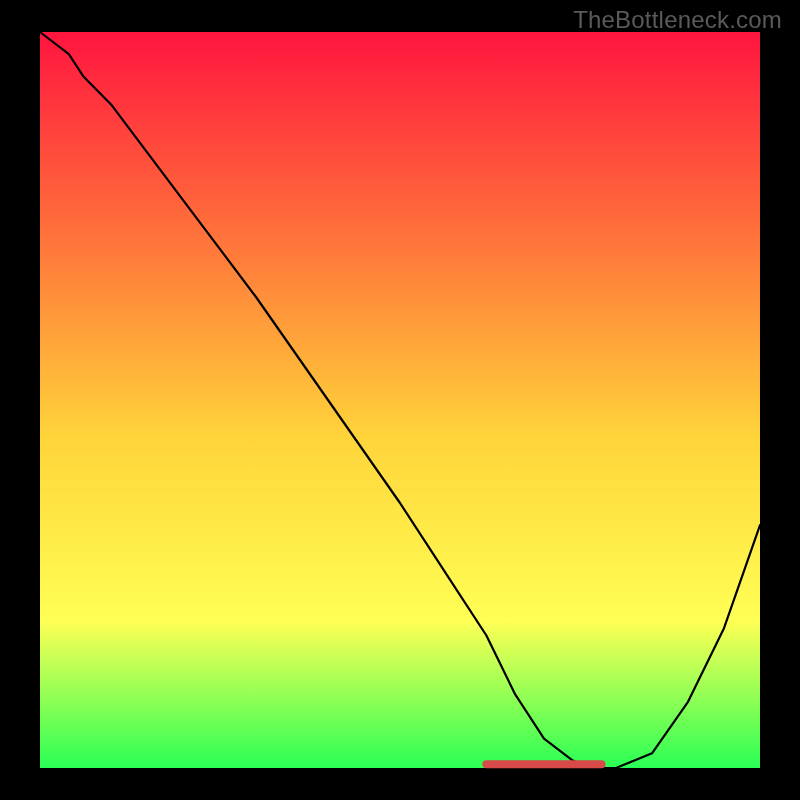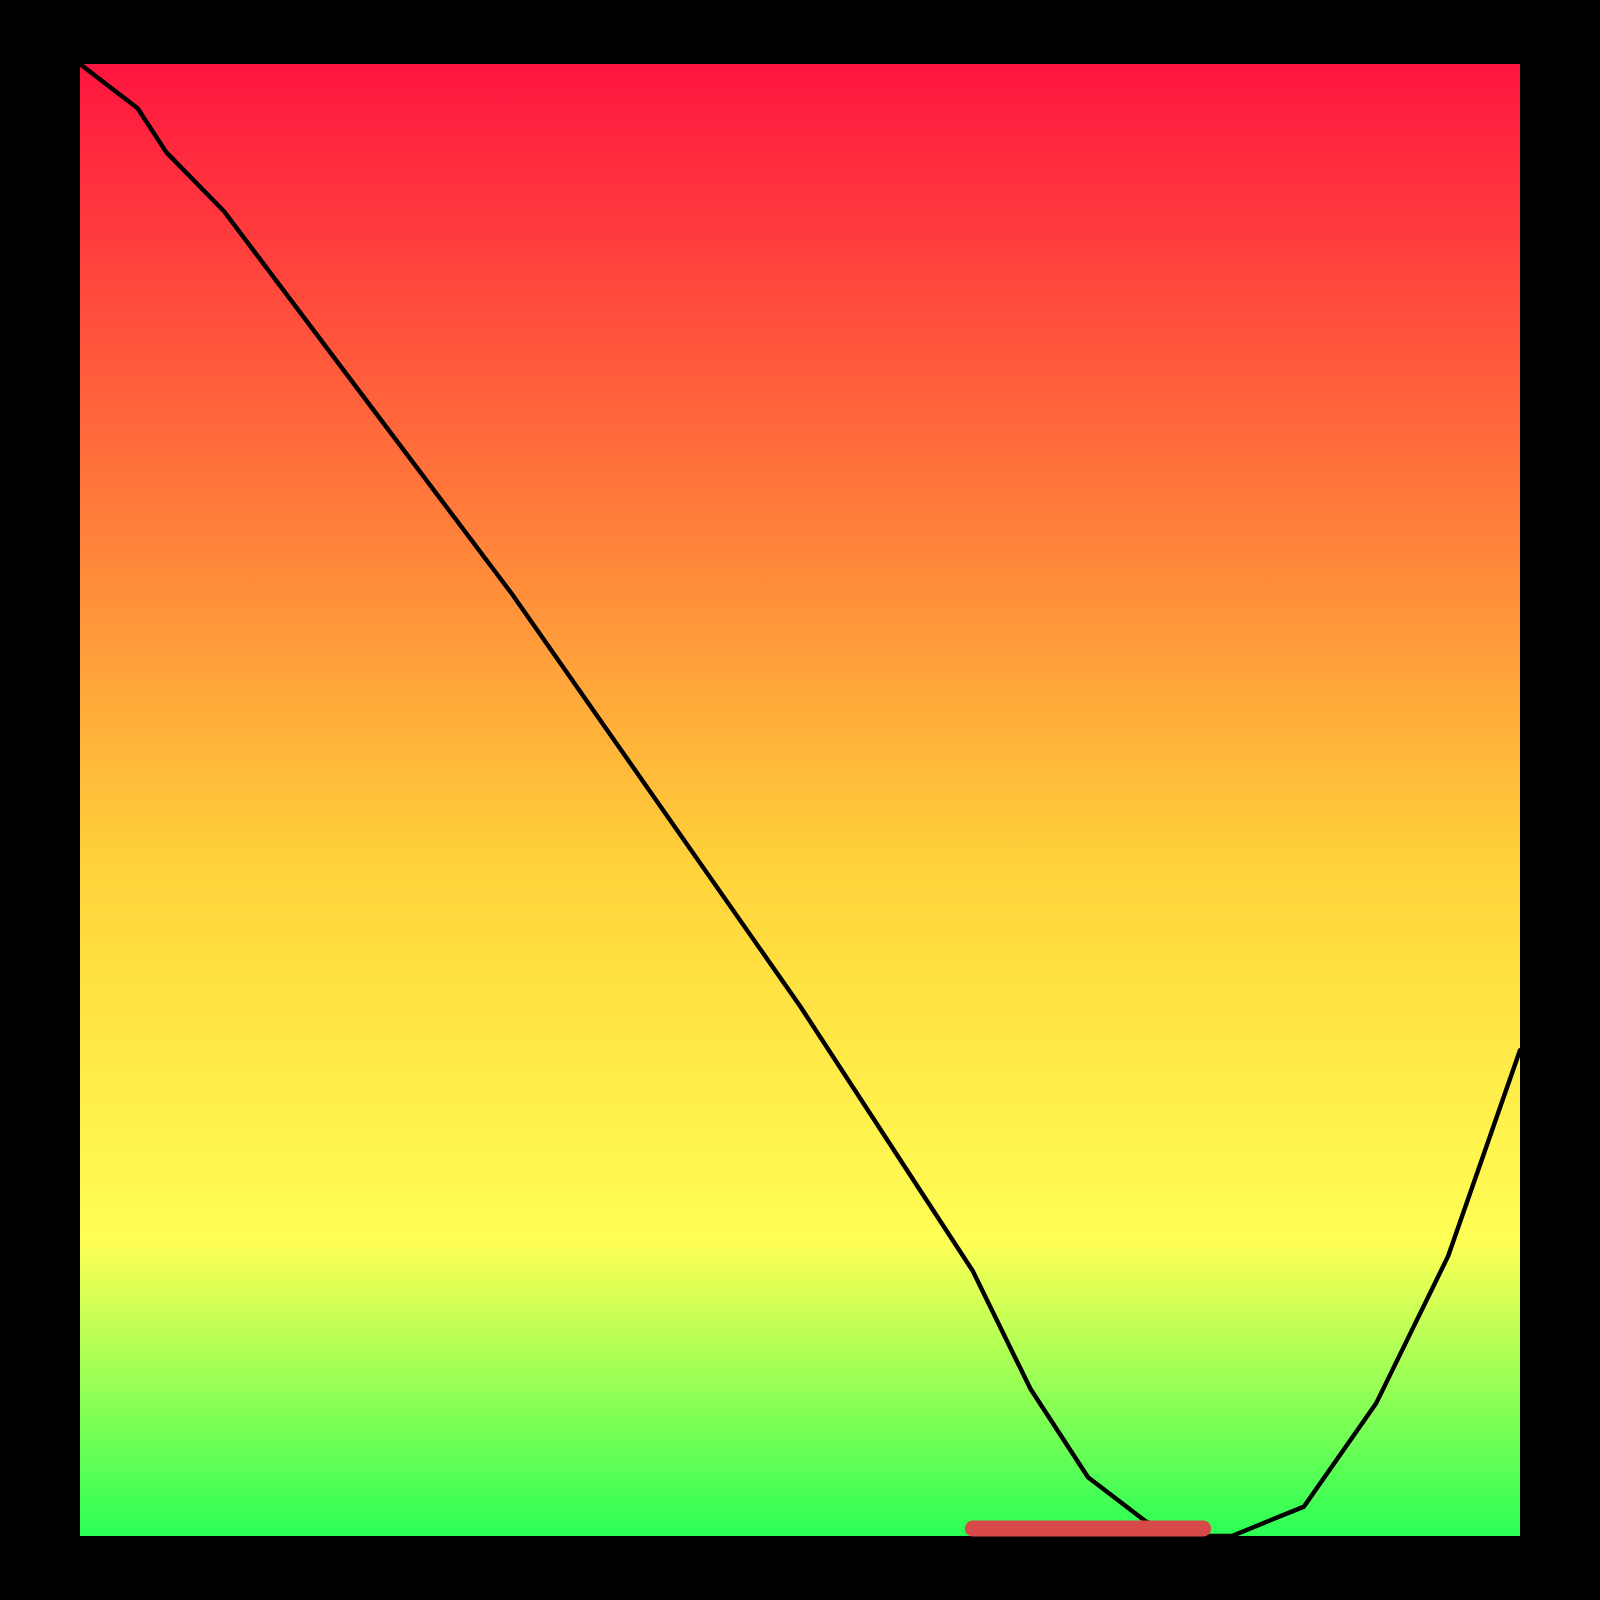--- a/index.html
+++ b/index.html
@@ -31,20 +31,21 @@
     position: absolute;
     left: 0;
     top: 0;
   }
 </style>
 </head>
 <body>
 
 <div class="canvas-wrap">
 
+  <div class="watermark">TheBottleneck.com</div>
 
   <svg width="800" height="800" viewBox="0 0 800 800">
     <defs>
       <linearGradient id="bgGrad" x1="0" y1="0" x2="0" y2="1">
         <stop id="stop0" offset="0%" stop-color="#ff153f"></stop>
         <stop id="stop1" offset="30%" stop-color="#ff7a3a"></stop>
         <stop id="stop2" offset="55%" stop-color="#ffd43a"></stop>
         <stop id="stop3" offset="80%" stop-color="#ffff55"></stop>
         <stop id="stop4" offset="100%" stop-color="#2aff55"></stop>
       </linearGradient>

